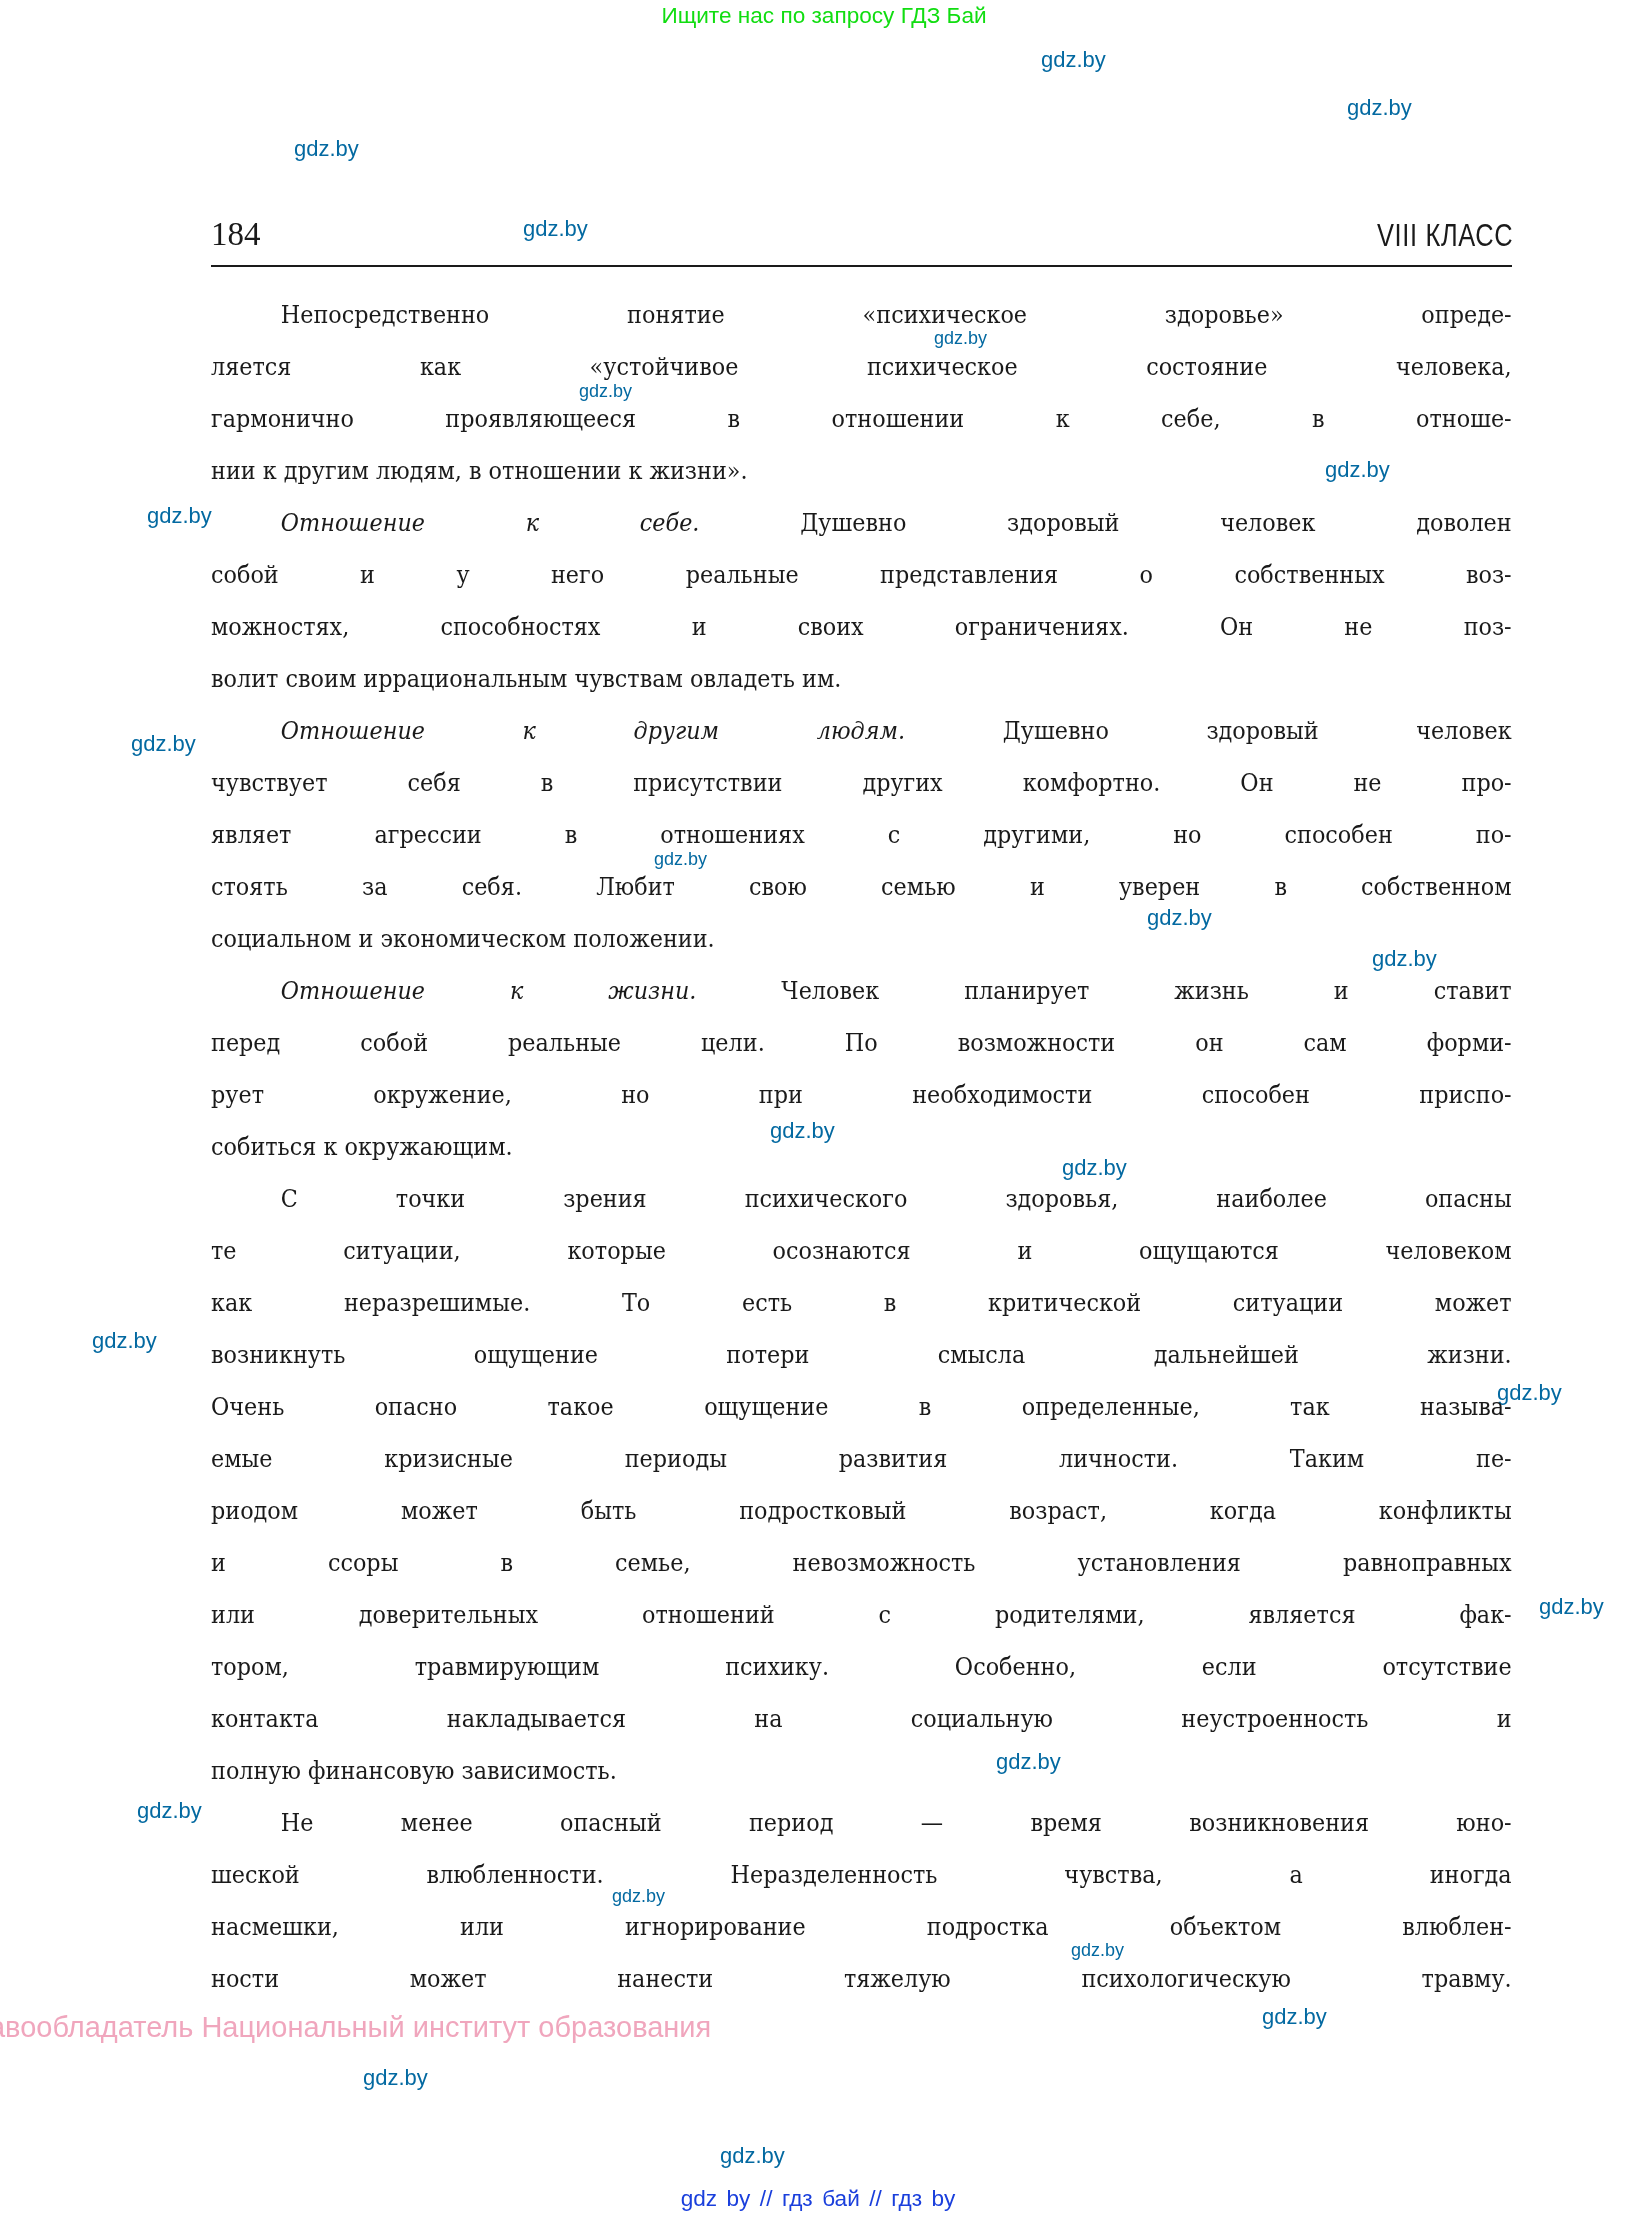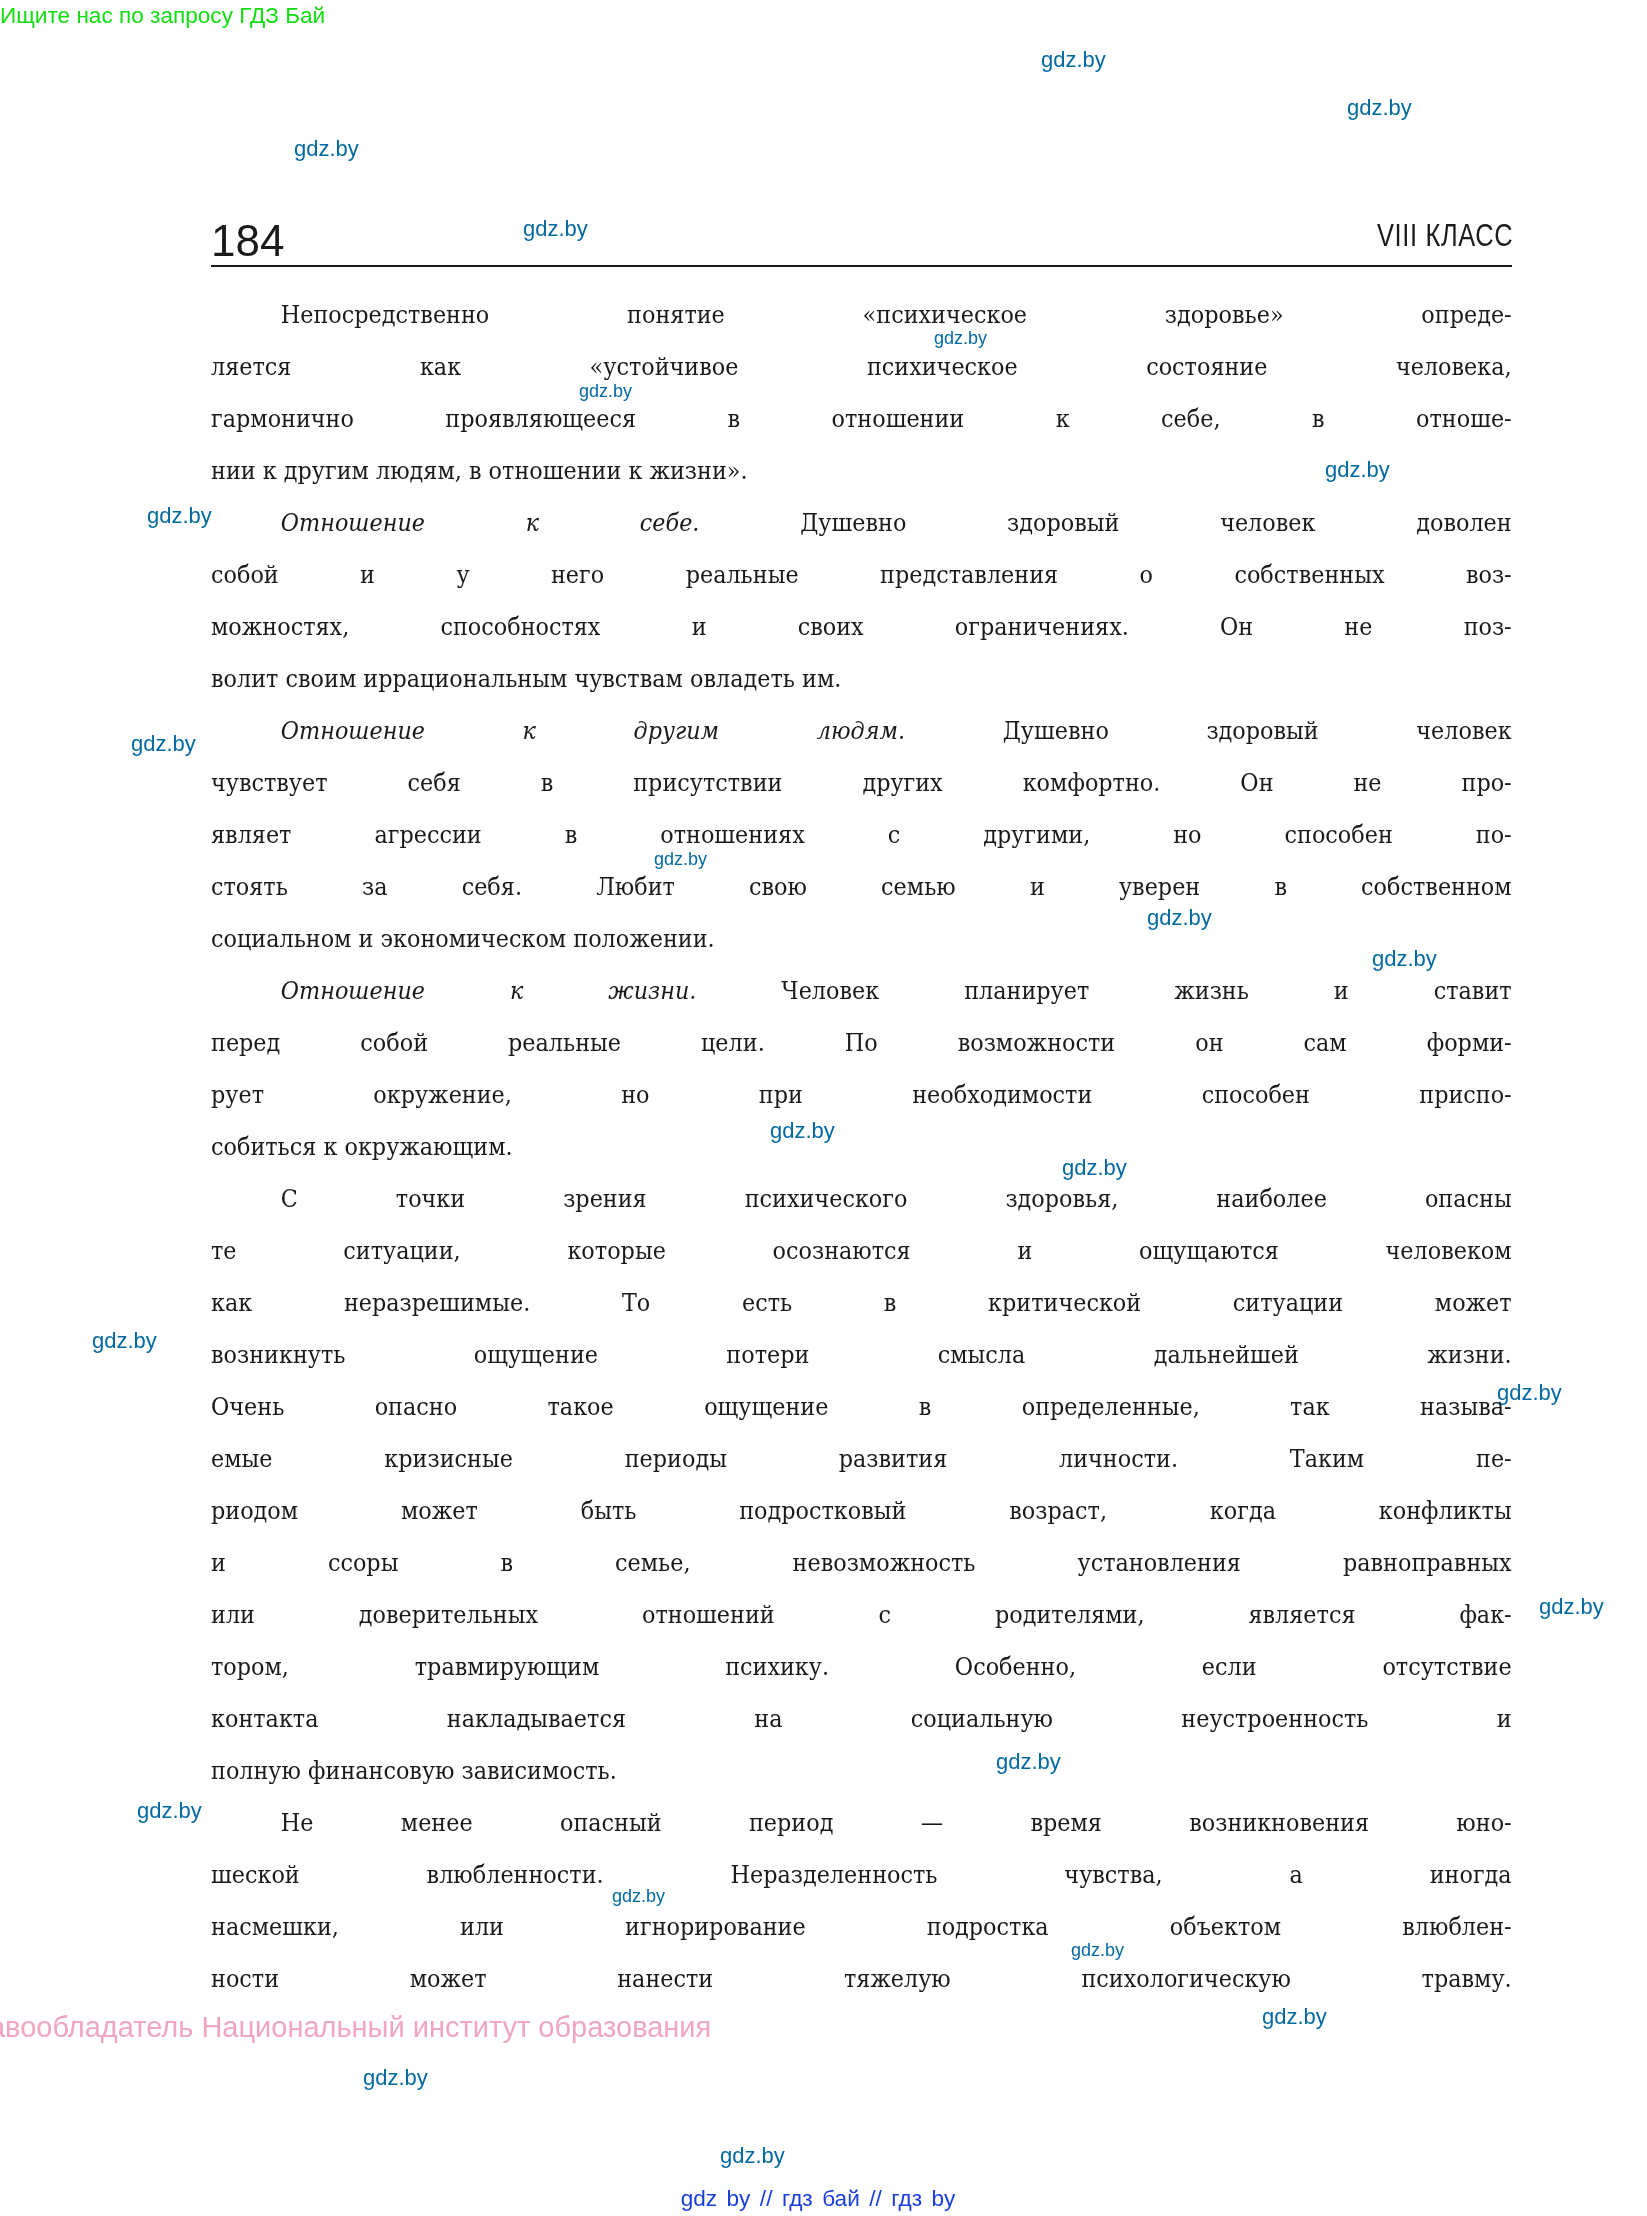--- a/index.html
+++ b/index.html
@@ -1,28 +1,28 @@
 <!DOCTYPE html>
 <html style="font-size:13px"><head>
   <meta charset="utf-8">
   <style>
     html, body { margin: 0; padding: 0; background: #ffffff; }
     body { width: 1648px; height: 2216px; position: relative; overflow: hidden; }
     .top-banner {
-      position: absolute; left: 0; width: 1648px; top: 3.2px; text-align: left;
+      position: absolute; left: 0; width: 1648px; top: 3.2px; text-align: center;
       font-family: "Liberation Sans", sans-serif; font-size: 22.6px; color: #11dd11;
     }
     .wm {
       position: absolute; font-family: "Liberation Sans", sans-serif; color: #0369a1;
       font-size: 22px; white-space: nowrap;
     }
     .wm.small { font-size: 18px; }
     .page-number {
       position: absolute; left: 211px; top: 216px;
-      font-family: Liberation Sans, sans-serif; font-size: 44px; color: #1a1a1a;
+      font-family: Liberation Serif, serif; font-size: 33px; color: #1a1a1a;
     }
     .running-head {
       position: absolute; right: 135px; top: 218px;
       font-family: "Liberation Sans", sans-serif; font-size: 31px; color: #1a1a1a;
       transform: scaleX(0.82); transform-origin: right center; letter-spacing: 0.8px;
     }
     .header-rule {
       position: absolute; left: 211px; width: 1301px; top: 265px; height: 2.4px; background: #1a1a1a;
     }
     .text-block {

